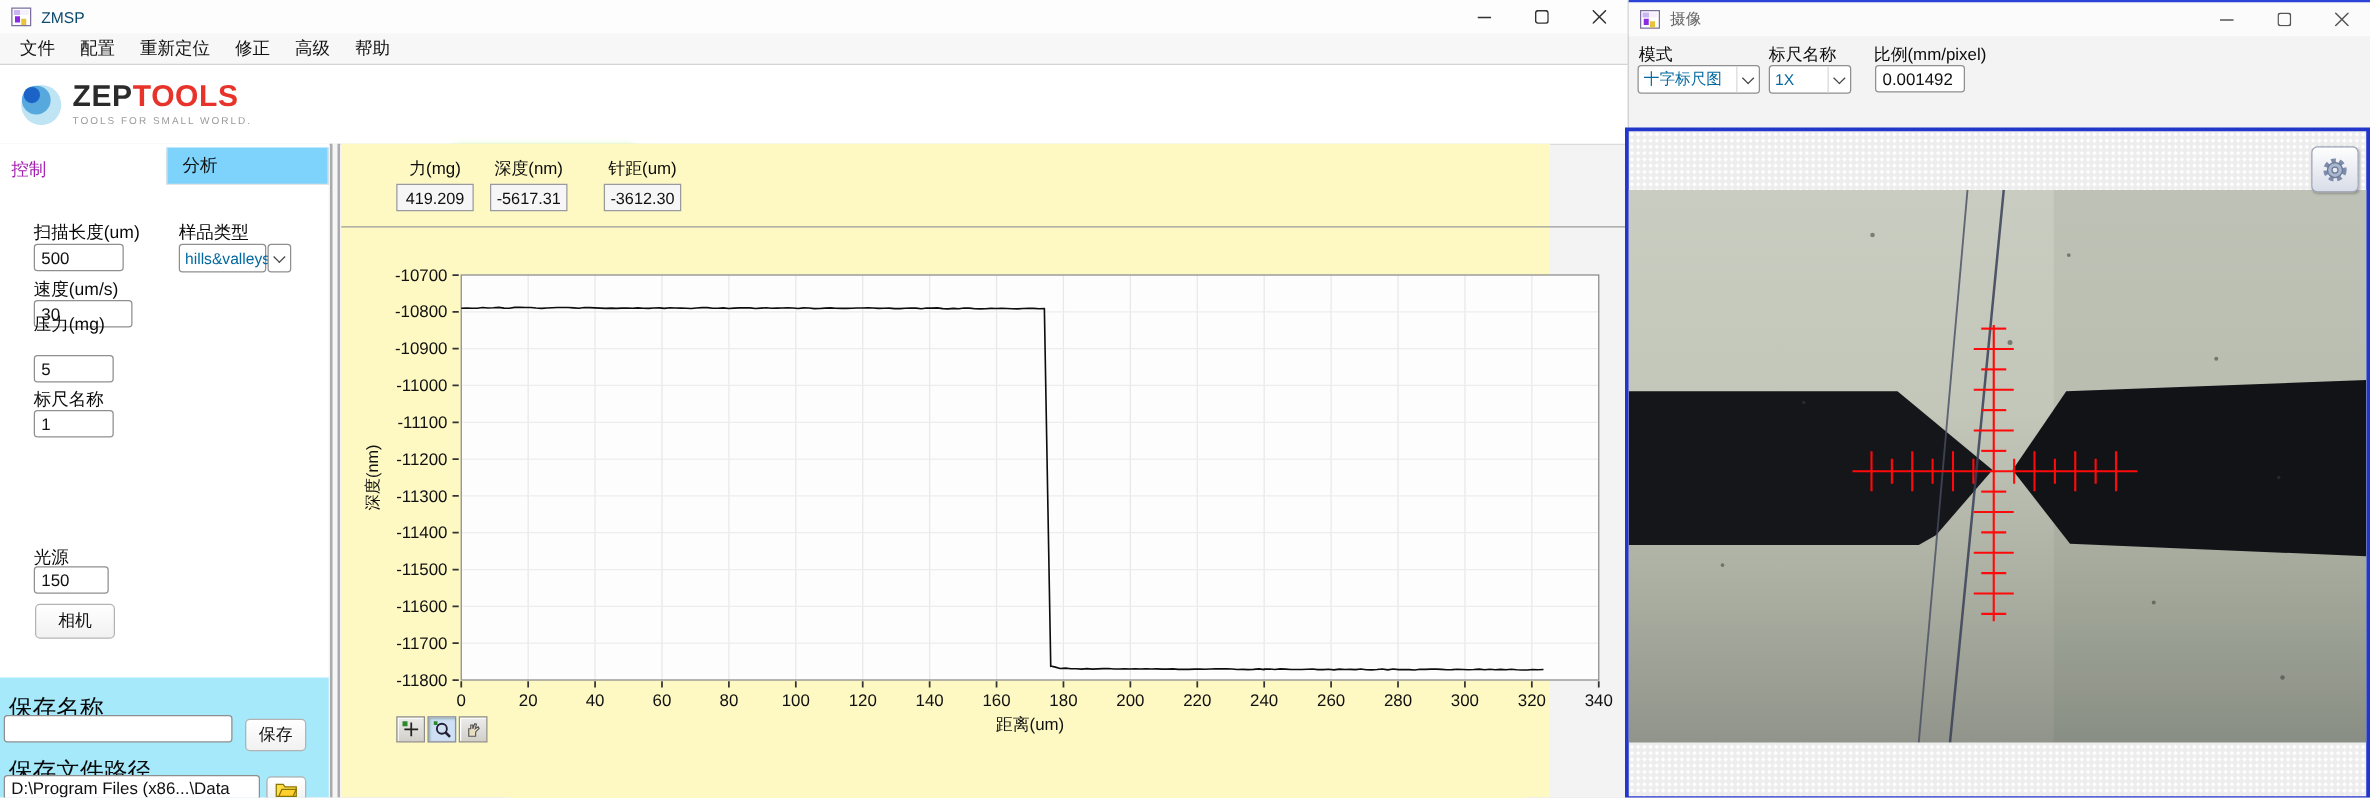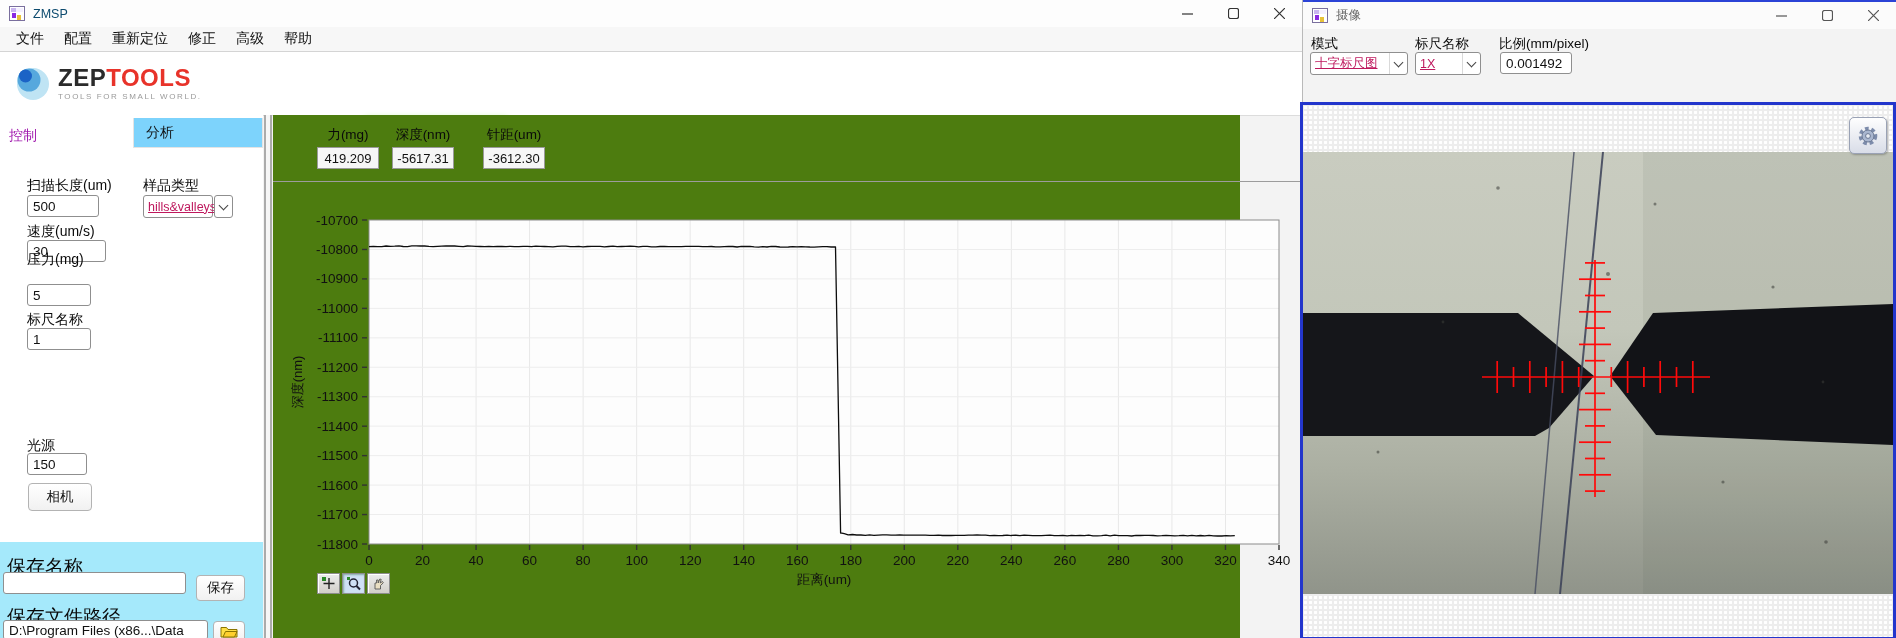--- a/index.html
+++ b/index.html
@@ -31,31 +31,31 @@
           font-size:15px;color:#111;border:1px solid #8a8a8a;
           background:linear-gradient(180deg,#fdfdfd,#ececec 45%,#d8d8d8);box-shadow:2px 2px 3px rgba(0,0,0,.35);}
   #btn-scan{left:363px;background:linear-gradient(180deg,#e4ffb4,#8df23f 48%,#61e215);border:2px solid #55c21d;box-shadow:0 0 7px #86e649,2px 2px 3px rgba(0,0,0,.3);}
   #btn-prepare{left:611px;} #btn-stop{left:855px;}
   
   #panel{position:absolute;left:0;top:115px;width:263px;height:523px;background:#ffffff;}
   .tab-control{position:absolute;left:9px;top:12px;font-size:14px;color:#a21caf;}
   .tab-analysis{position:absolute;left:133px;top:3px;width:130px;height:30px;background:#7dd3fc;border:1px solid #e4e4e4;border-top:none;box-sizing:border-box;font-size:14px;color:#111;display:flex;align-items:center;padding-left:12px;}
   .flabel{position:absolute;font-size:14px;color:#0a0a0a;}
   .tinput{position:absolute;height:22px;border:1px solid #8f8f8f;border-radius:3px;background:#fff;font-size:13.5px;padding:0 0 0 5px;box-sizing:border-box;font-family:inherit;color:#111;}
-  .combo{position:absolute;height:23px;border:1px solid #8f8f8f;border-radius:3px;background:#fff;display:flex;align-items:center;box-sizing:border-box;font-size:12.5px;color:#be185d;text-decoration:underline;}
+  .combo{position:absolute;height:23px;border:1px solid #8f8f8f;border-radius:3px;background:#fff;display:flex;align-items:center;box-sizing:border-box;font-size:12.5px;color:#0369a1;}
   .combo .val{flex:1;padding-left:4px;white-space:nowrap;}
   .ddarrow{width:17px;align-self:stretch;border-left:1px solid #d9d9d9;display:flex;align-items:center;justify-content:center;}
   .chev{width:6px;height:6px;border-right:1.6px solid #444;border-bottom:1.6px solid #444;transform:rotate(45deg);margin-top:-3px;}
   .smallbtn{position:absolute;border:1px solid #b3b3b3;border-radius:4px;background:linear-gradient(180deg,#fff,#f1f1f1);font-size:13.5px;color:#111;display:flex;align-items:center;justify-content:center;}
   #savebox{position:absolute;left:0;top:427px;width:263px;height:96px;background:#a5e9fb;}
   #savebox .flabel{font-size:19px;}
   
   #splitter{position:absolute;left:264px;top:115px;width:8px;height:523px;background:#f6f6f6;border-left:2px solid #ababab;border-right:2px solid #ababab;box-sizing:border-box;}
   
-  #chartarea{position:absolute;left:273px;top:115px;width:967px;height:523px;background:#4d7c0f;}
+  #chartarea{position:absolute;left:273px;top:115px;width:967px;height:523px;background:#fef9c3;}
   .rgroup{position:absolute;top:11px;width:62px;text-align:center;}
   .rlabel{font-size:13.5px;color:#0a0a0a;}
   .rbox{margin-top:3px;height:20px;border:1px solid #9a9a9a;background:#f6f6f6;font-size:13px;color:#111;display:flex;align-items:center;justify-content:center;}
   #chart-sep{position:absolute;left:0;top:66px;width:1030px;border-top:1px solid #9c9c9c;}
   #chart-svg{position:absolute;left:0;top:67px;pointer-events:none;}
   .gtoolbar{position:absolute;left:44px;top:458px;display:flex;}
   .gtool{width:21px;height:19px;border:1px solid #8d8d8d;background:linear-gradient(180deg,#ececec,#d2cfc9);display:flex;align-items:center;justify-content:center;margin-right:2px;box-shadow:inset 1px 1px 0 #fff;}
   .gtool.sel{background:#cfe0f5;box-shadow:inset 1px 1px 2px #8aa;}
   
   #rw .flabel{font-size:13.5px;}

